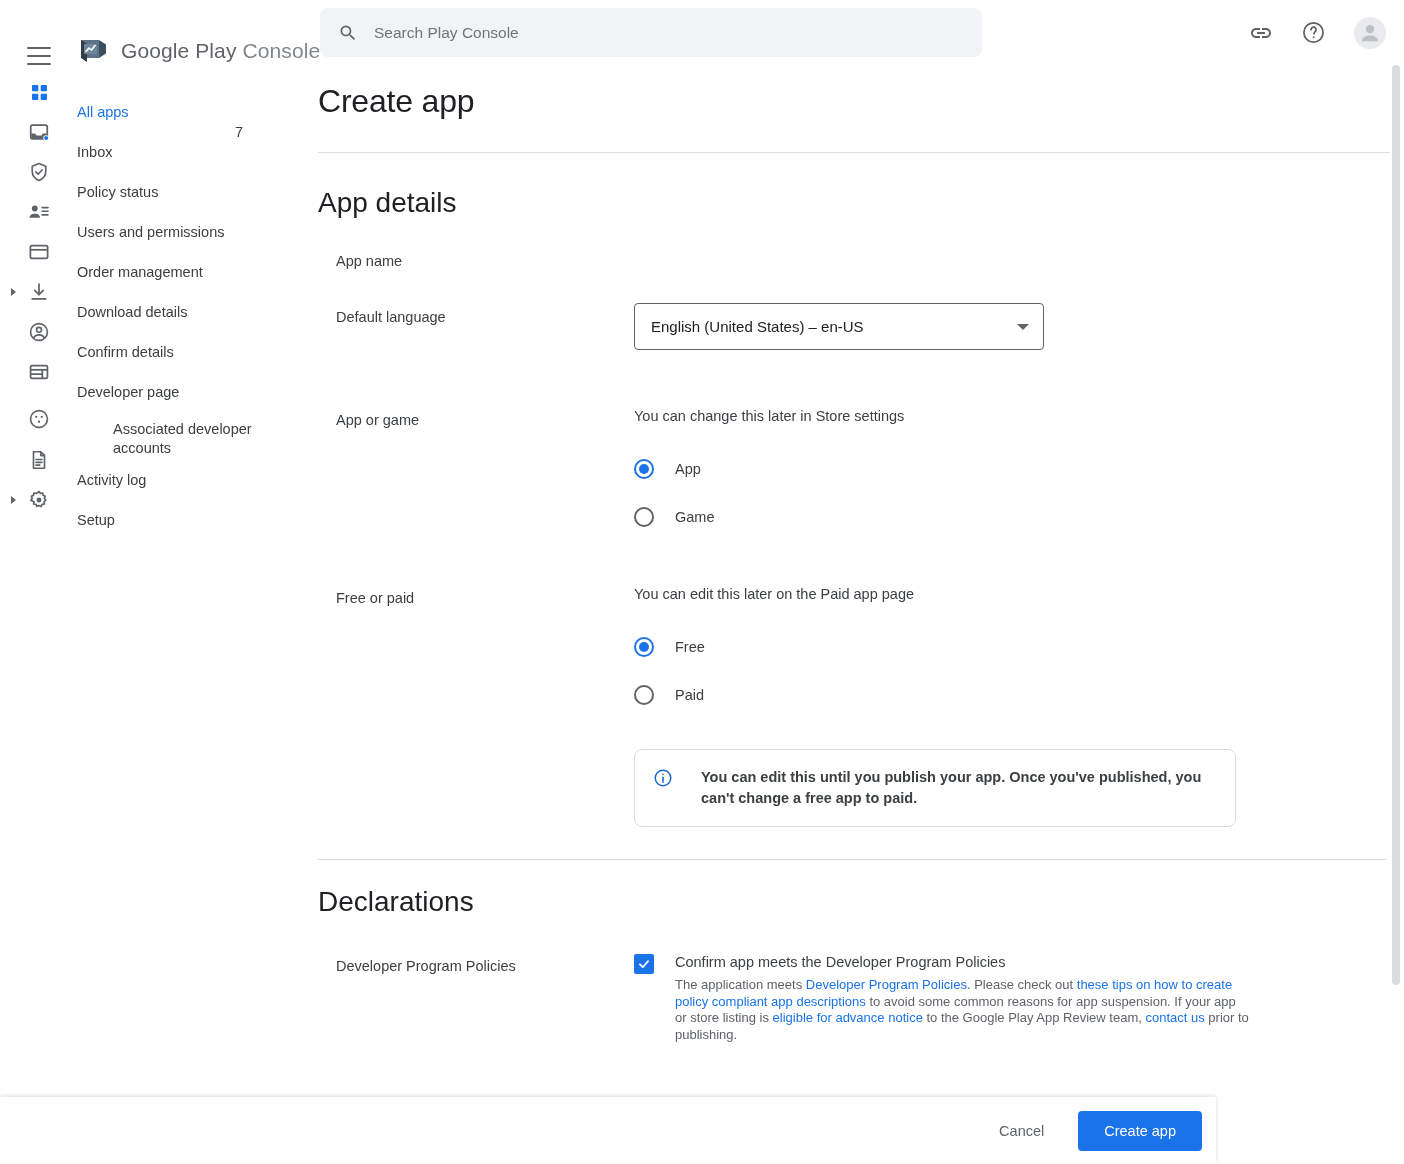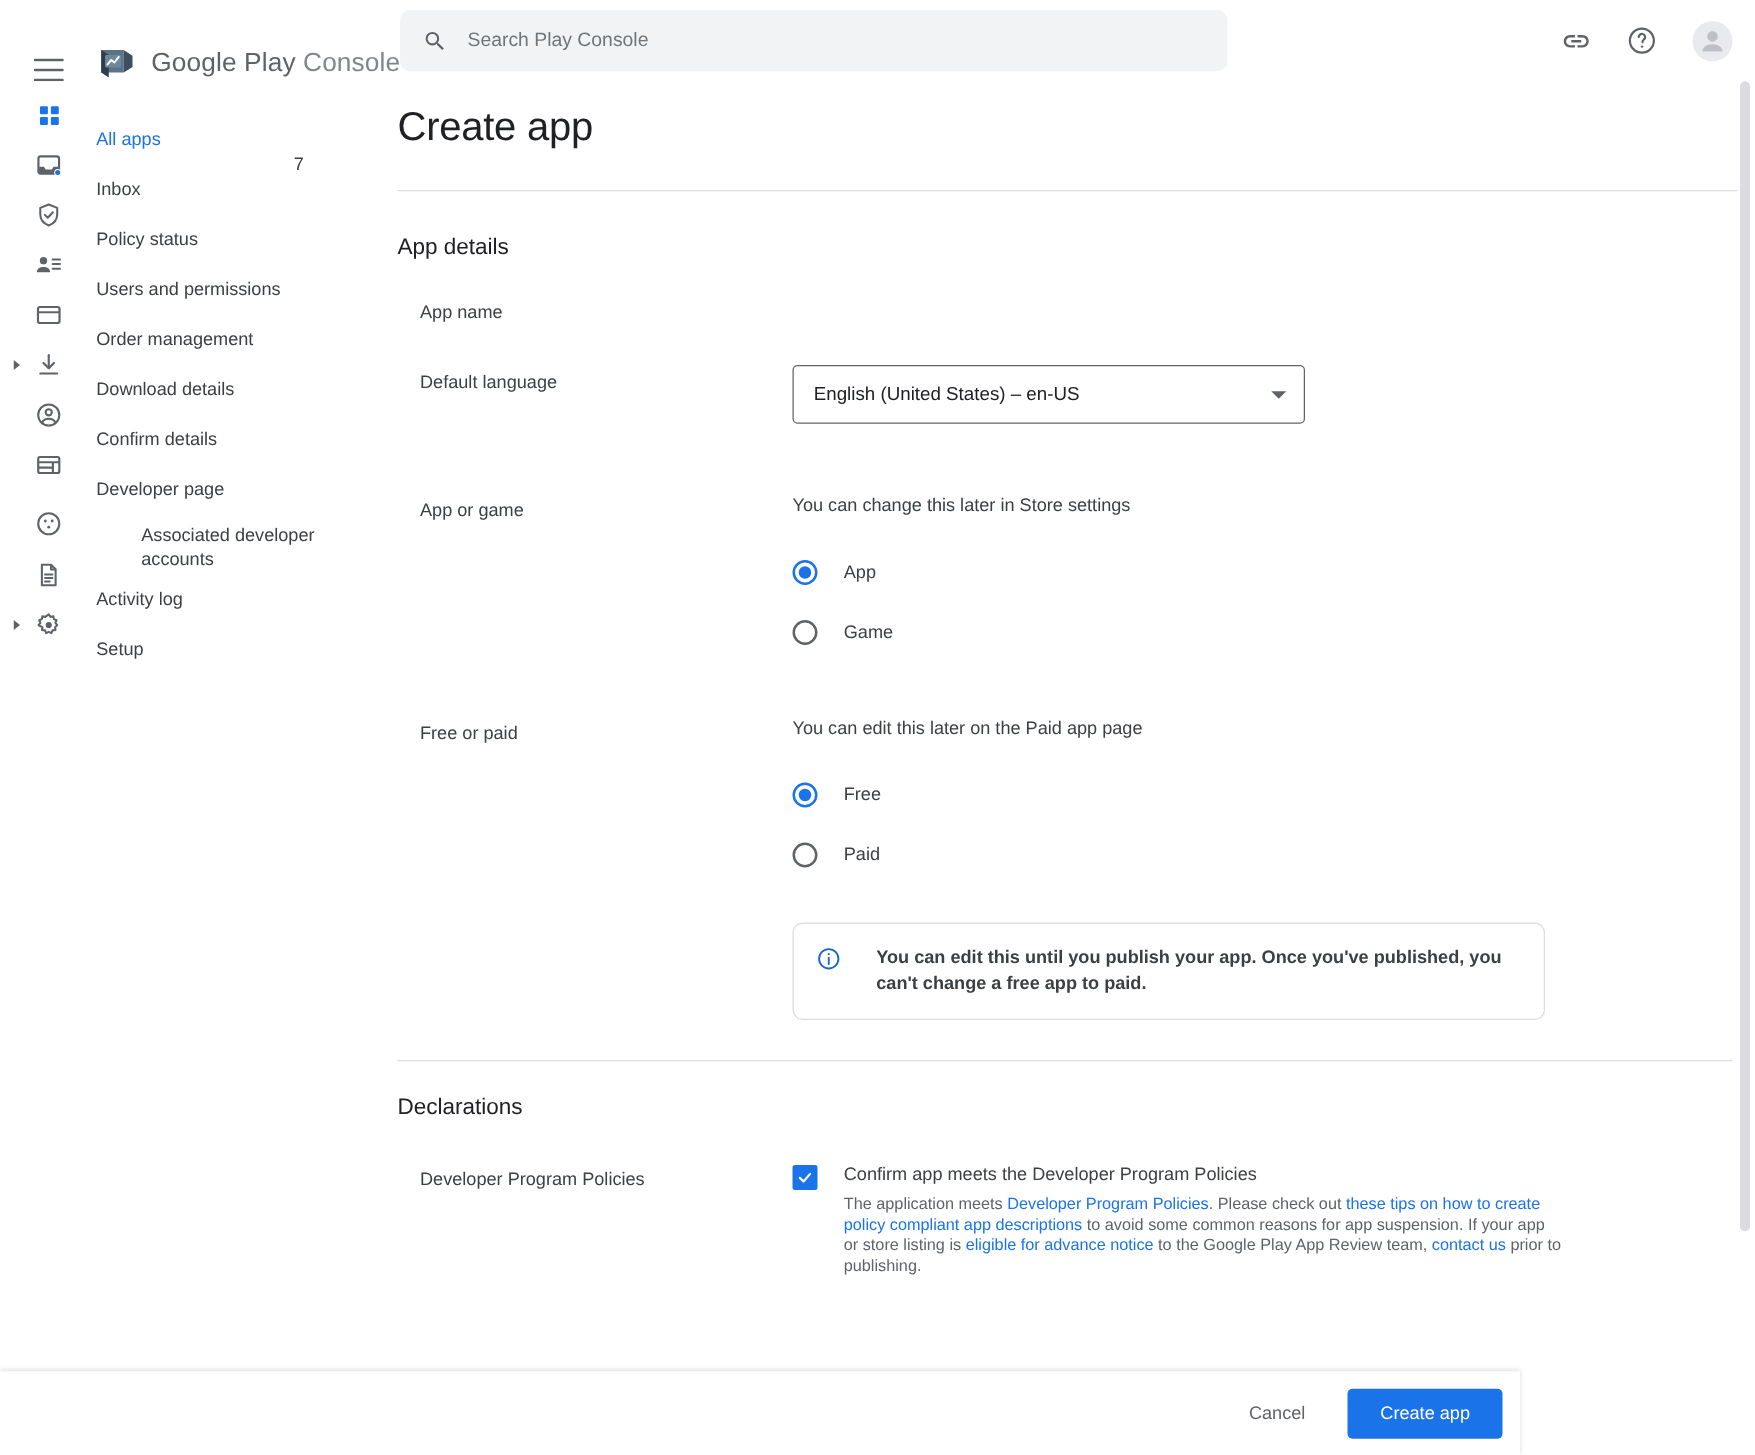--- a/index.html
+++ b/index.html
@@ -95,21 +95,21 @@
   .main {
     position: absolute; left: 300px; top: 65px;
     width: 1104px; height: 1032px; overflow: hidden; background: #fff;
   }
   .page-title {
     font-size: 32px; font-weight: 400; color: #202124;
     margin: 18px 0 0 18px; letter-spacing: -.2px;
   }
   .hr-full { height: 1px; background: #e0e0e0; margin: 32px 10px 0 18px; }
   .section-title {
-    font-size: 18px; font-weight: 500; color: #202124;
+    font-size: 28px; font-weight: 500; color: #202124;
     margin: 34px 16px 0 18px;
   }
   .hr-sec { height: 1px; background: #dadce0; margin: 30px 18px 0 18px; }
 
   .row { position: relative; display: flex; margin-left: 36px; }
   .row-label {
     width: 298px; flex: 0 0 298px; font-size: 14.5px; color: #3c4043;
     padding-top: 4px; line-height: 20px;
   }
   .row-field { flex: 1; min-width: 0; }

